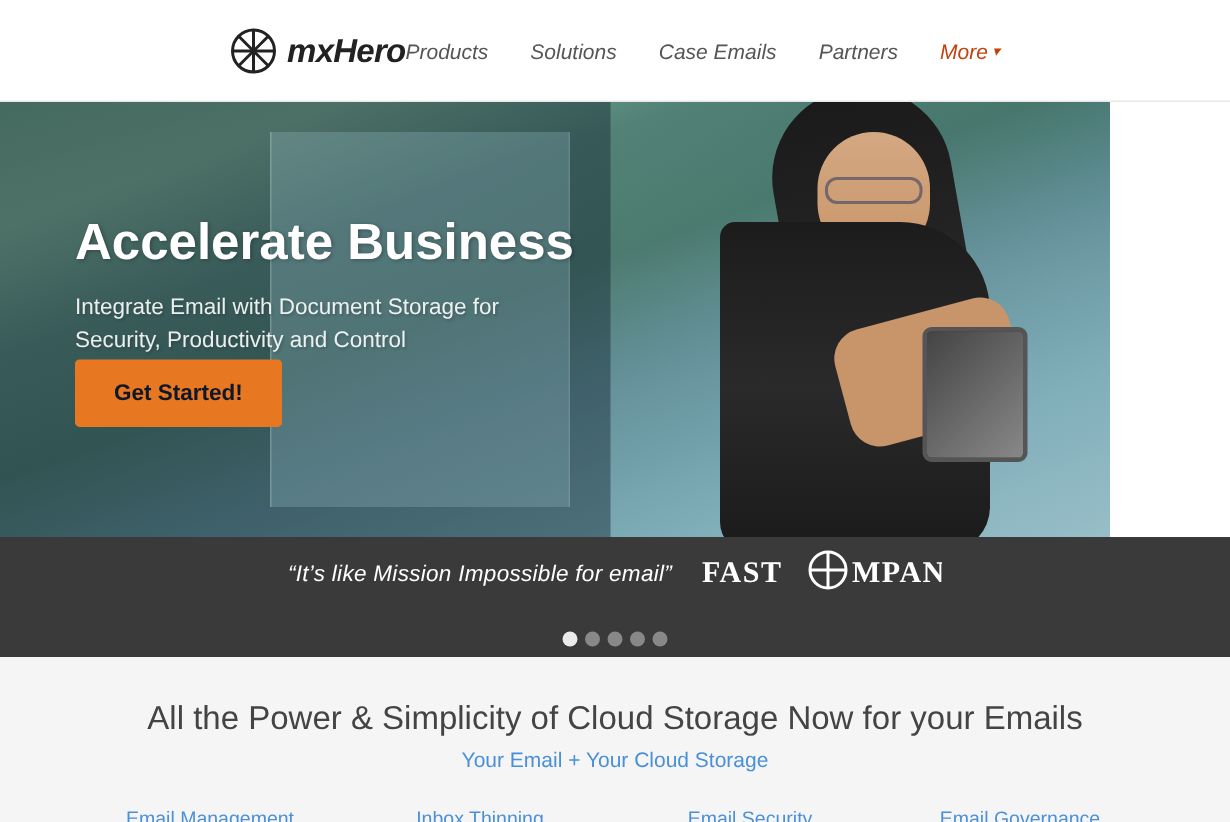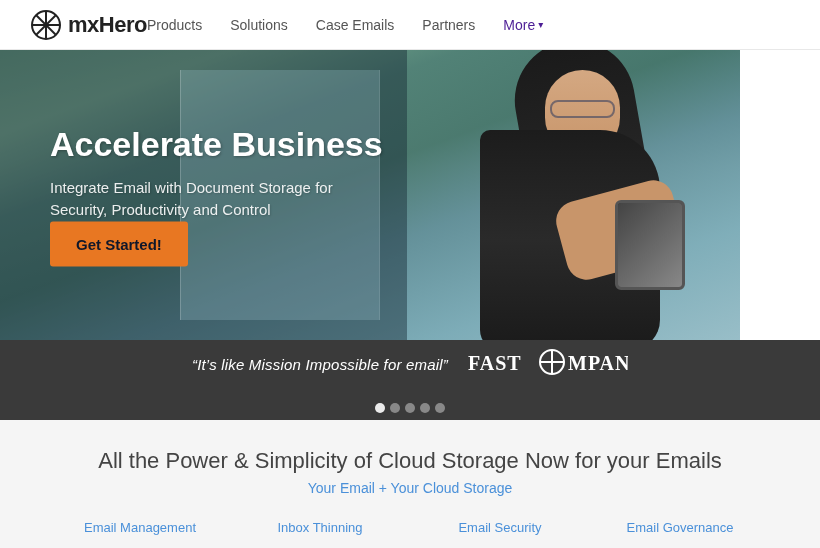--- a/index.html
+++ b/index.html
@@ -2,27 +2,28 @@
 <html><head>
   <meta charset="utf-8">
   <style>
     * { margin: 0; padding: 0; box-sizing: border-box; }
     body { font-family: 'Arial', sans-serif; width: 820px; height: 548px; overflow: hidden; background: #fff; }
 
     
     .header {
       display: flex;
       align-items: center;
-      justify-content: flex-start;
+      justify-content: center;
       padding: 0 30px;
-      height: 50px;
+      height: 68px;
       background: #fff;
       border-bottom: 1px solid #e8e8e8;
       position: relative;
       z-index: 10;
+      font-style: italic;
     }
     .logo {
       display: flex;
       align-items: center;
       gap: 6px;
       text-decoration: none;
     }
     .logo-icon {
       width: 32px;
       height: 32px;
@@ -41,21 +42,21 @@
     .nav a {
       text-decoration: none;
       color: #555;
       font-size: 14px;
     }
     .nav-more {
       display: flex;
       align-items: center;
       gap: 3px;
       cursor: pointer;
-      color: #4c1d95;
+      color: #c2410c;
       font-size: 14px;
     }
     .nav-more .arrow { font-size: 10px; }
 
     
     .hero {
       position: relative;
       width: 740px;
       height: 290px;
       overflow: hidden;

